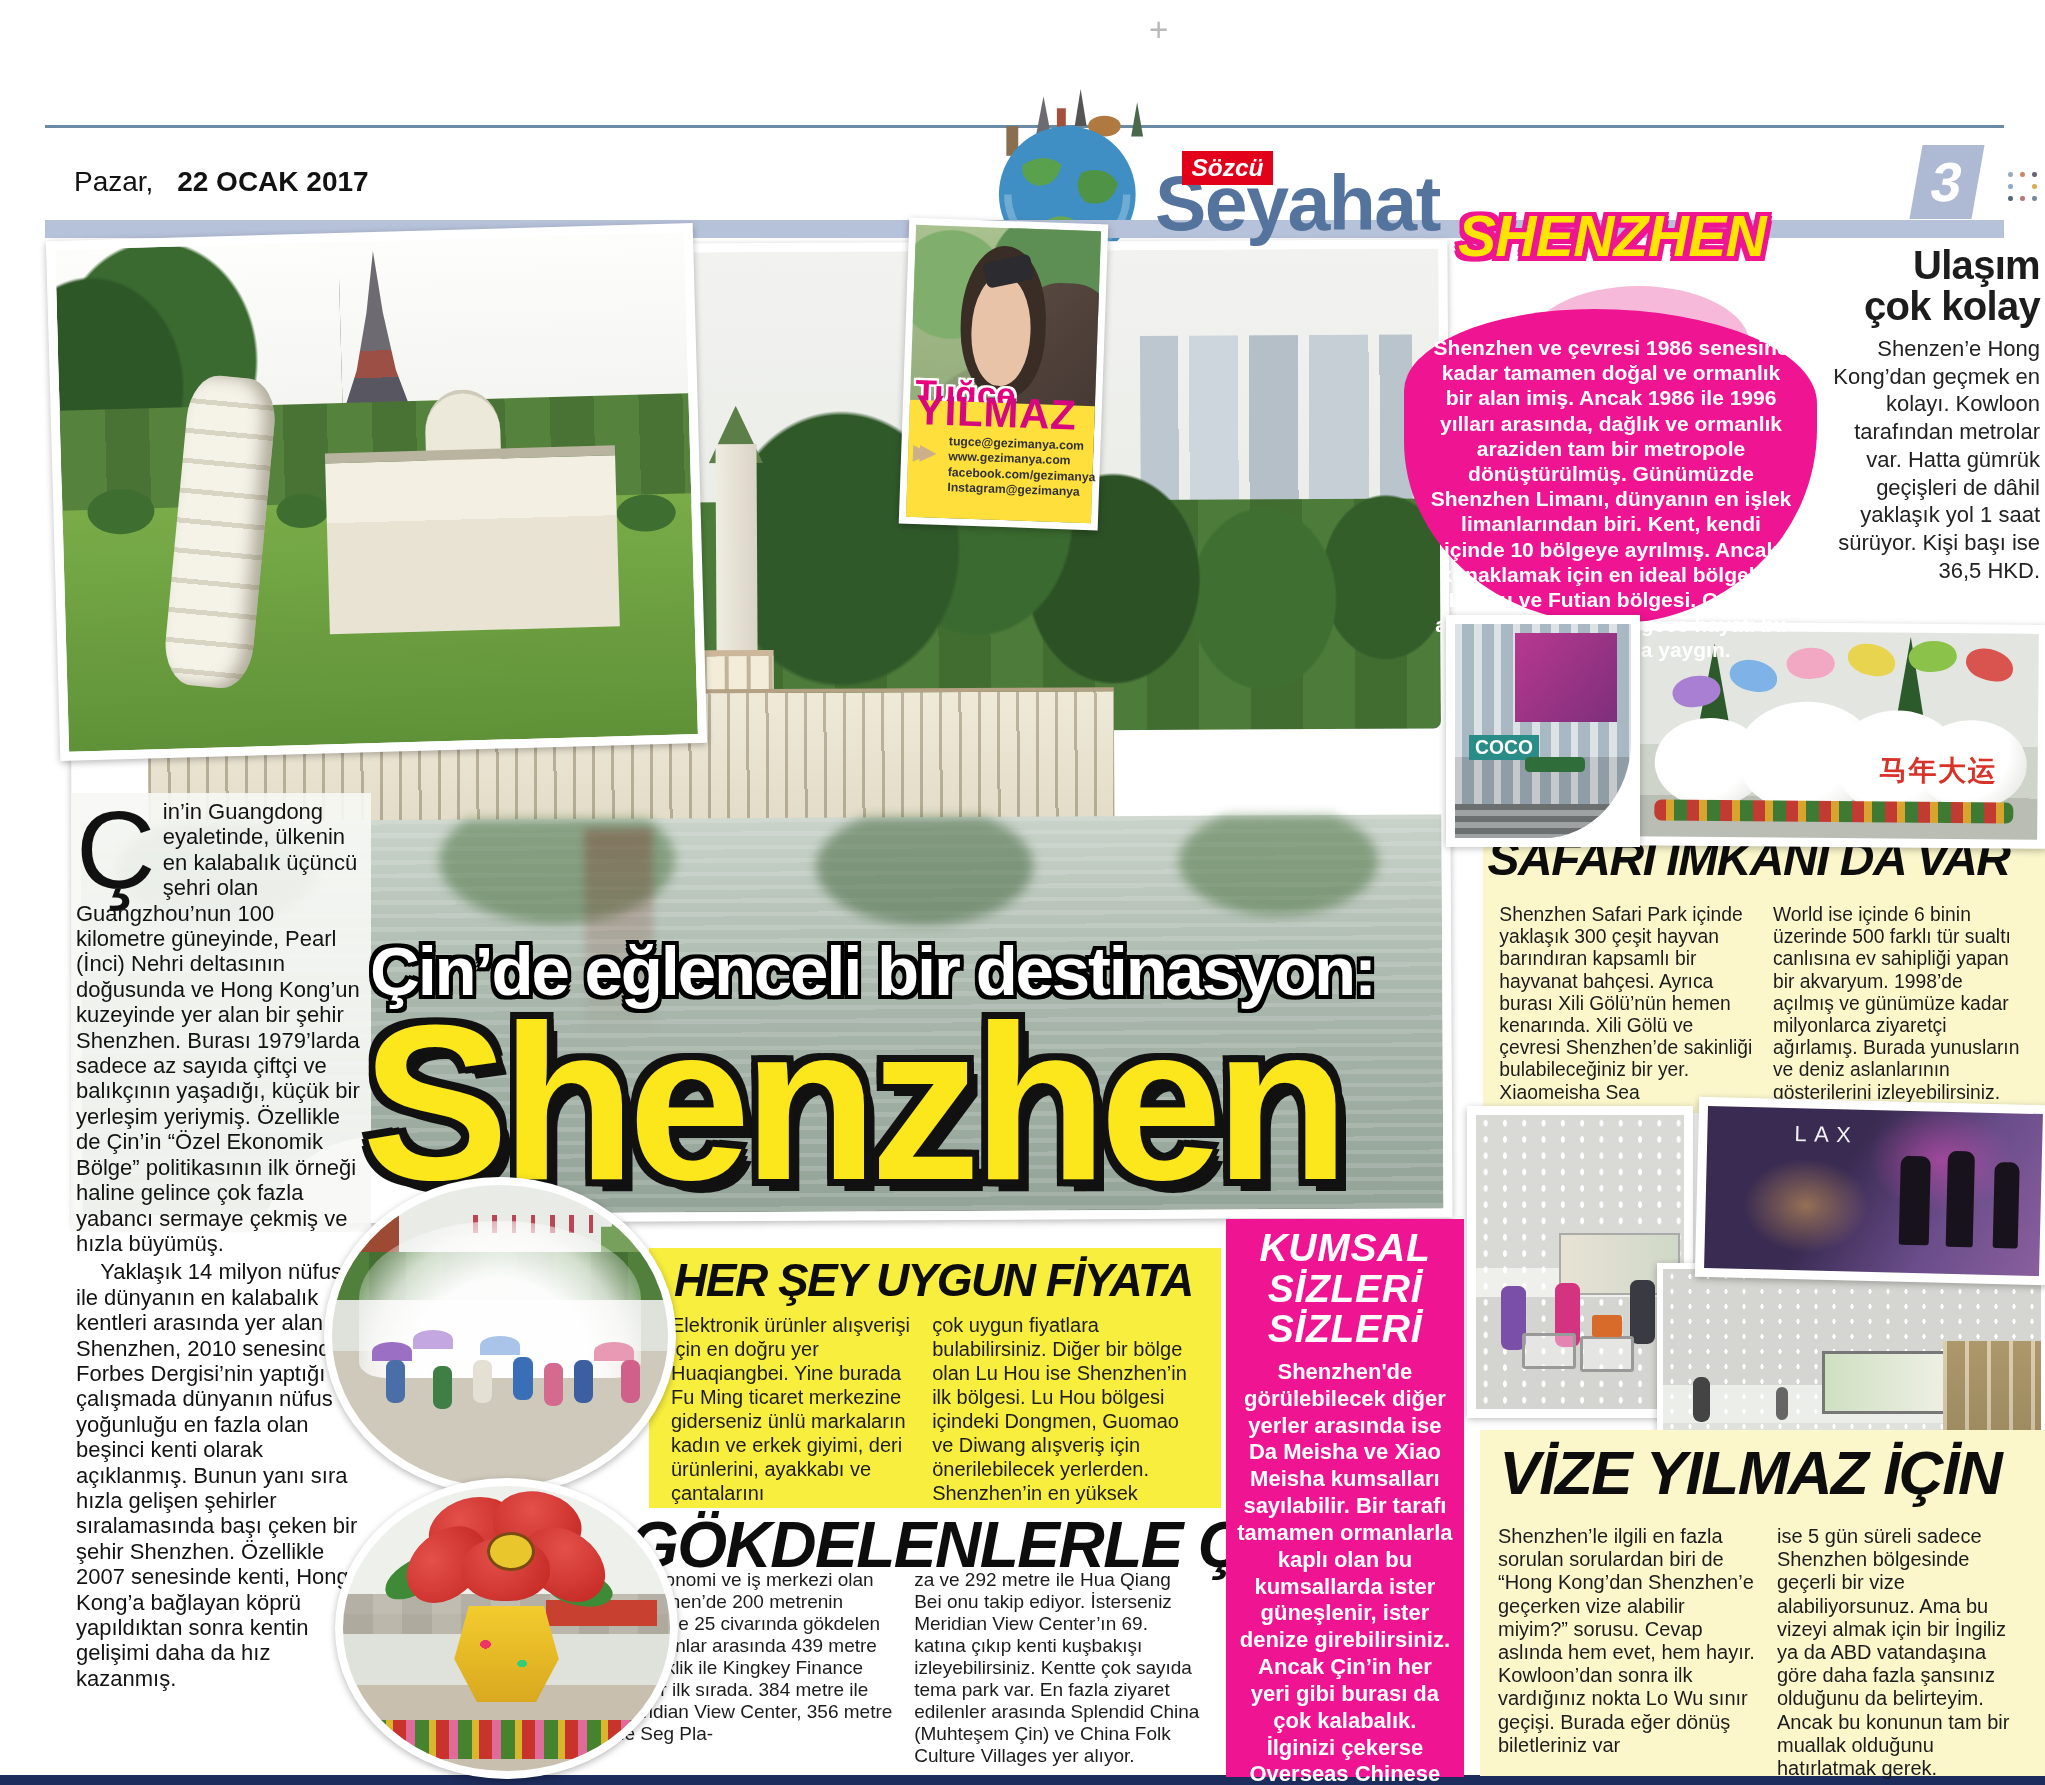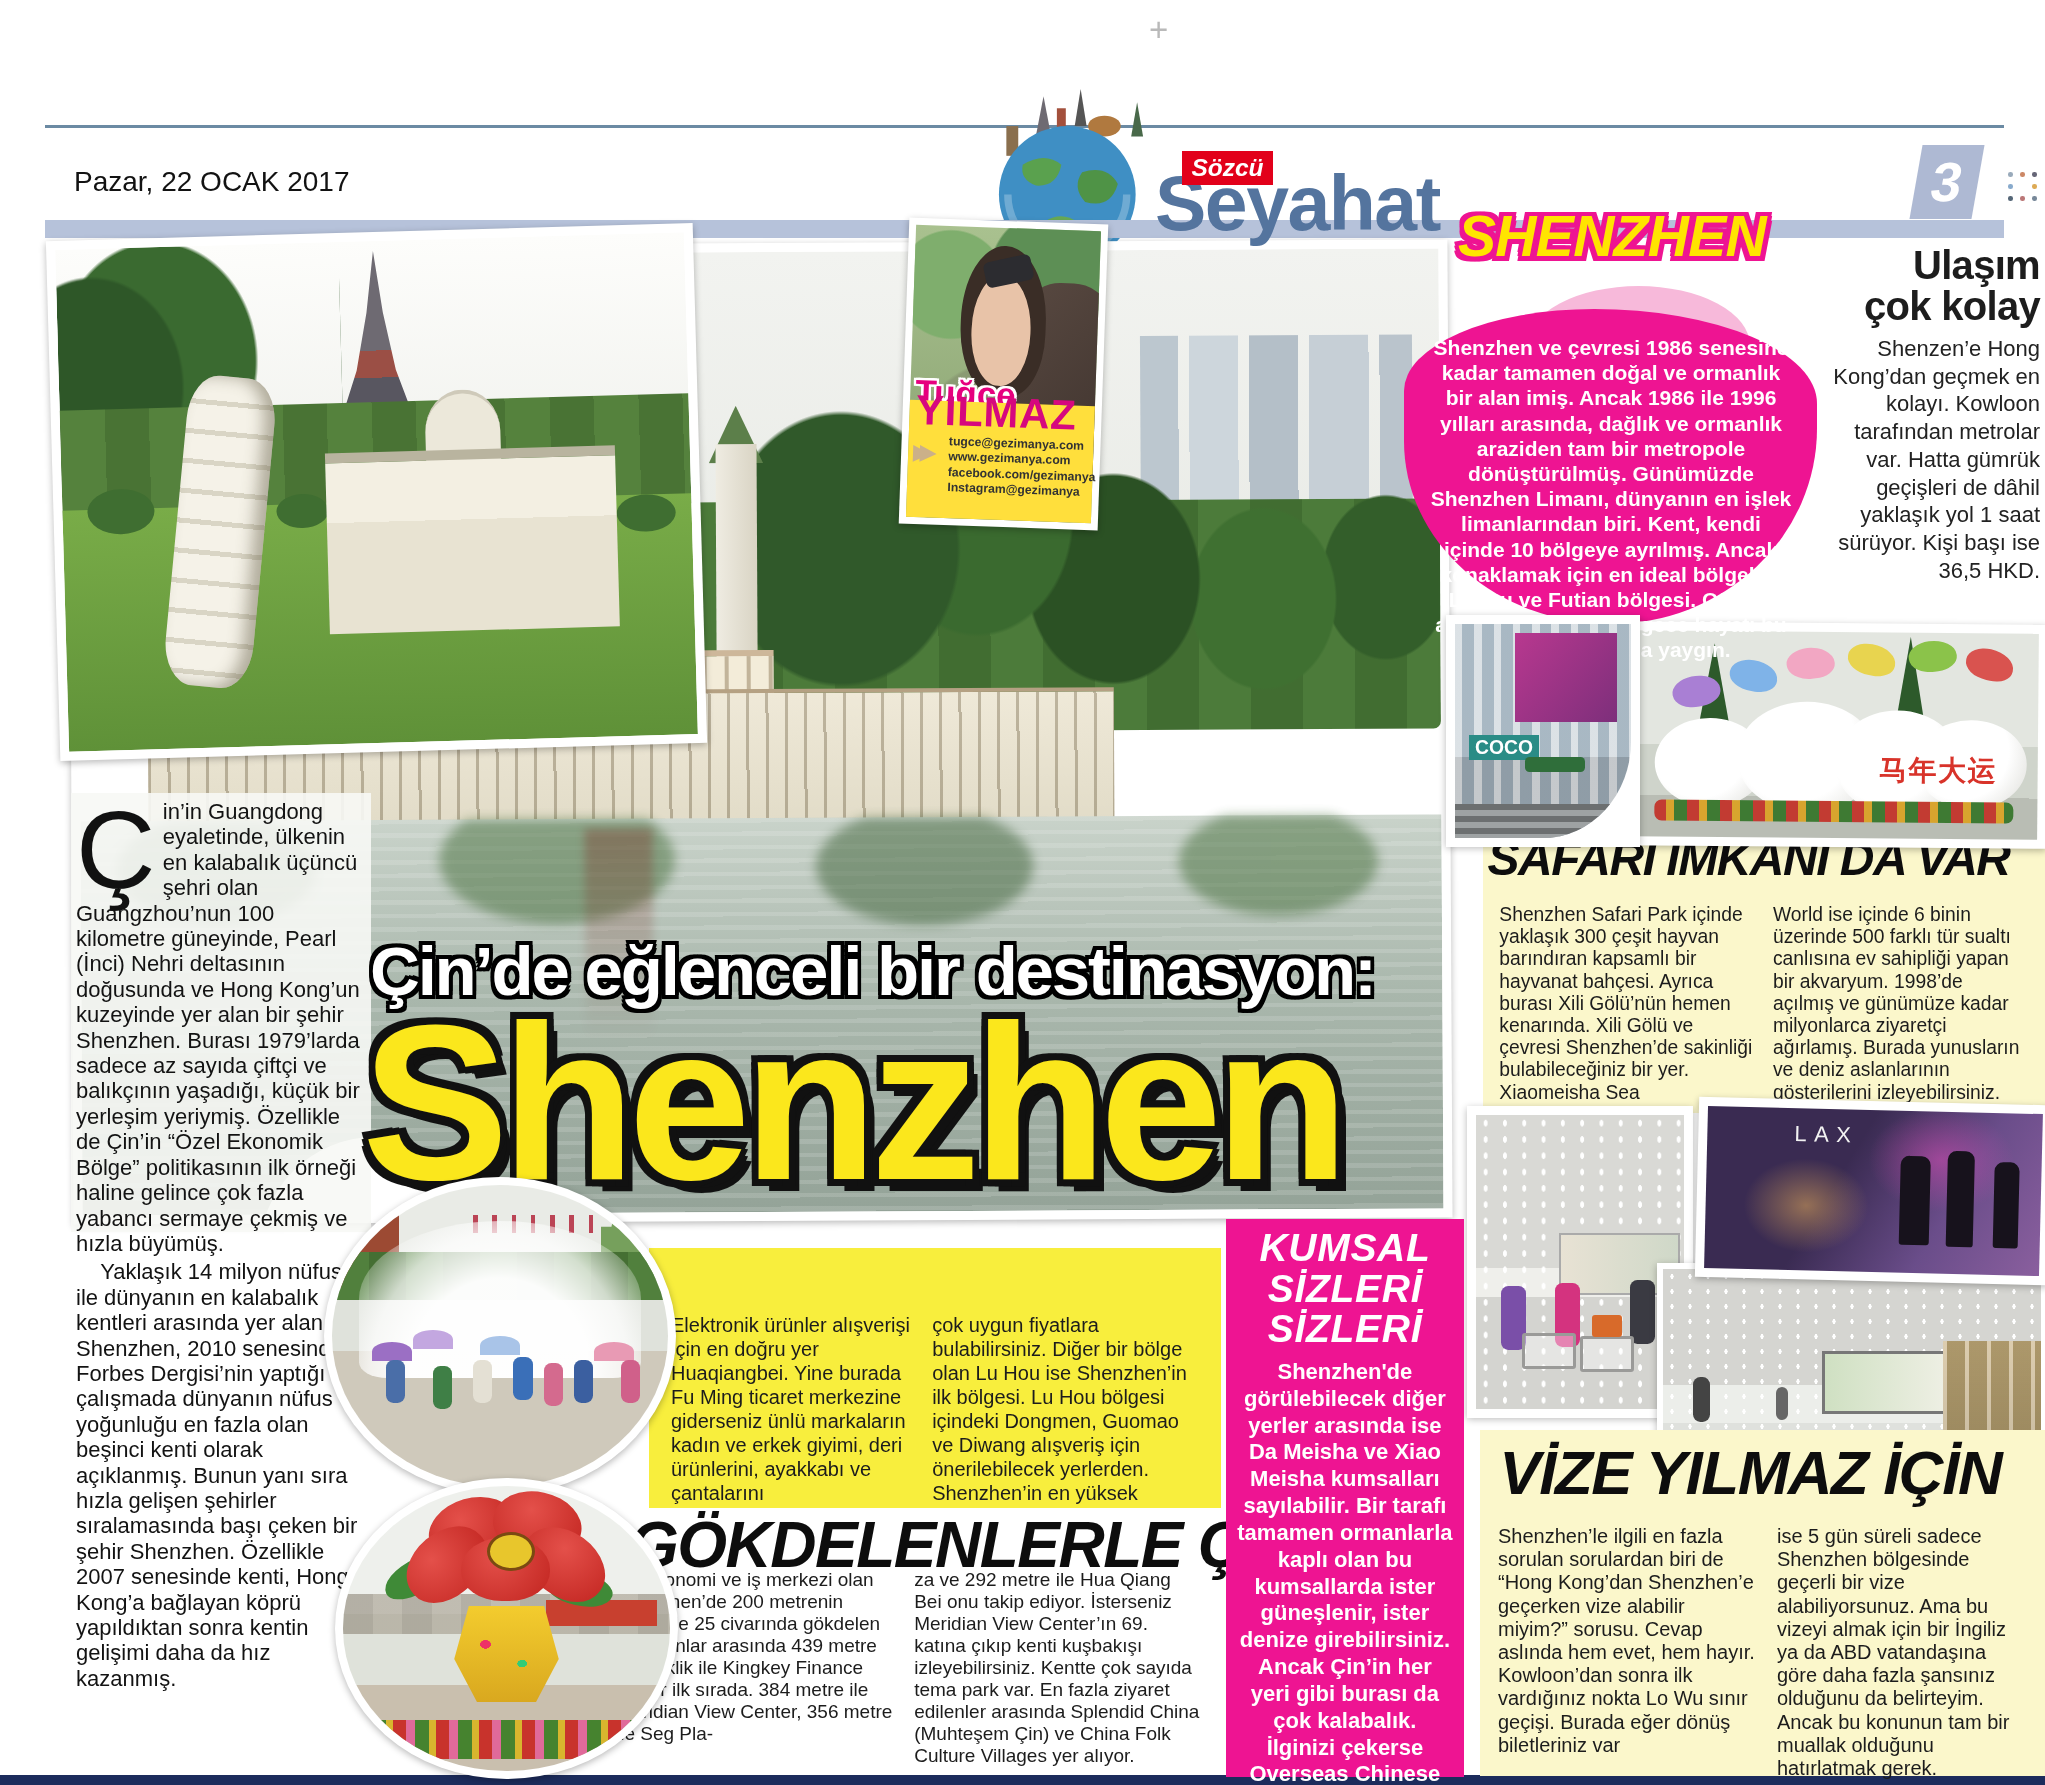--- a/index.html
+++ b/index.html
@@ -8,21 +8,21 @@
   .abs{position:absolute;}
   .photo{position:absolute;background:#fff;box-shadow:0 2.2px 7.4px rgba(0,0,0,.28);}
   .photo .ph-in{position:absolute;inset:9px;overflow:hidden;}
   .oval{border-radius:50%;}
   .oval .ph-in{border-radius:50%;inset:8.2px;}
 
   
   .hairline{left:45px;top:125px;width:1959px;height:3px;background:#6b8aa3;}
   .crop-plus{left:1149px;top:13.4px;width:33px;height:33px;color:#b9b9b9;font-size:33px;line-height:33px;font-weight:400;}
   .date{left:74px;top:166px;font-size:28px;color:#121212;}
-  .date b{font-weight:400;}
+  .date b{font-weight:700;margin-left:16px;}
   .globe{left:978px;top:83px;}
   .brandbox{left:1182px;top:151px;width:91px;height:34px;background:#e2001a;color:#fff;
             font-weight:700;font-style:italic;font-size:24.5px;text-align:center;line-height:34px;z-index:3;}
   .seyahat{left:1155px;top:159px;font-size:77px;font-weight:700;color:#54749e;letter-spacing:-1.5px;z-index:2;}
   .pagenum{left:1916px;top:145px;width:62px;height:74px;background:#aeb9d3;transform:skewX(-10deg);
            color:#fff;font-size:55px;font-weight:700;text-align:center;line-height:74px;}
   .regdots{left:2008px;top:172px;width:31px;height:31px;}
   .regdots i{position:absolute;width:4.5px;height:4.5px;border-radius:50%;}
   .bluebar{left:45px;top:220px;width:1959px;height:18px;background:#b6c2da;}
   .footbar{left:0;top:1775px;width:2046px;height:10.4px;background:#1c2c5c;}
@@ -426,20 +426,21 @@
       <div class="fl-petal" style="left:18%;top:16%;transform:rotate(-40deg);"></div>
       <div class="fl-petal" style="left:54%;top:16%;transform:rotate(36deg);"></div>
       <div class="fl-petal" style="left:36%;top:18%;"></div>
       <div class="fl-center"></div>
       <div class="fl-vase"></div>
       <div class="fl-bed"></div>
     </div>
   </div>
 
   <div class="abs bargains">
+    <div class="sec-title">HER ŞEY UYGUN FİYATA</div>
     <div class="cols">
       <div class="colbody c1 col-c">Elektronik ürünler alışverişi için en doğru yer Huaqiangbei. Yine burada Fu Ming ticaret merkezine giderseniz ünlü markaların kadın ve erkek giyimi, deri ürünlerini, ayakkabı ve çantalarını</div>
       <div class="colbody c2">çok uygun fiyatlara bulabilirsiniz. Diğer bir bölge olan Lu Hou ise Shenzhen’in ilk bölgesi. Lu Hou bölgesi içindeki Dongmen, Guomao ve Diwang alışveriş için önerilebilecek yerlerden. Shenzhen’in en yüksek noktası Wutong Dağı da burada...</div>
     </div>
   </div>
 
   <div class="abs sky">
     <div class="sec-title">GÖKDELENLERLE ÇEVRİLİ</div>
     <div class="cols">
       <div class="colbody c1 col-c">Bir ekonomi ve iş merkezi olan Shenzhen’de 200 metrenin üzerinde 25 civarında gökdelen var. Bunlar arasında 439 metre yükseklik ile Kingkey Finance Tower ilk sırada. 384 metre ile Meridian View Center, 356 metre ile Seg Pla-</div>

